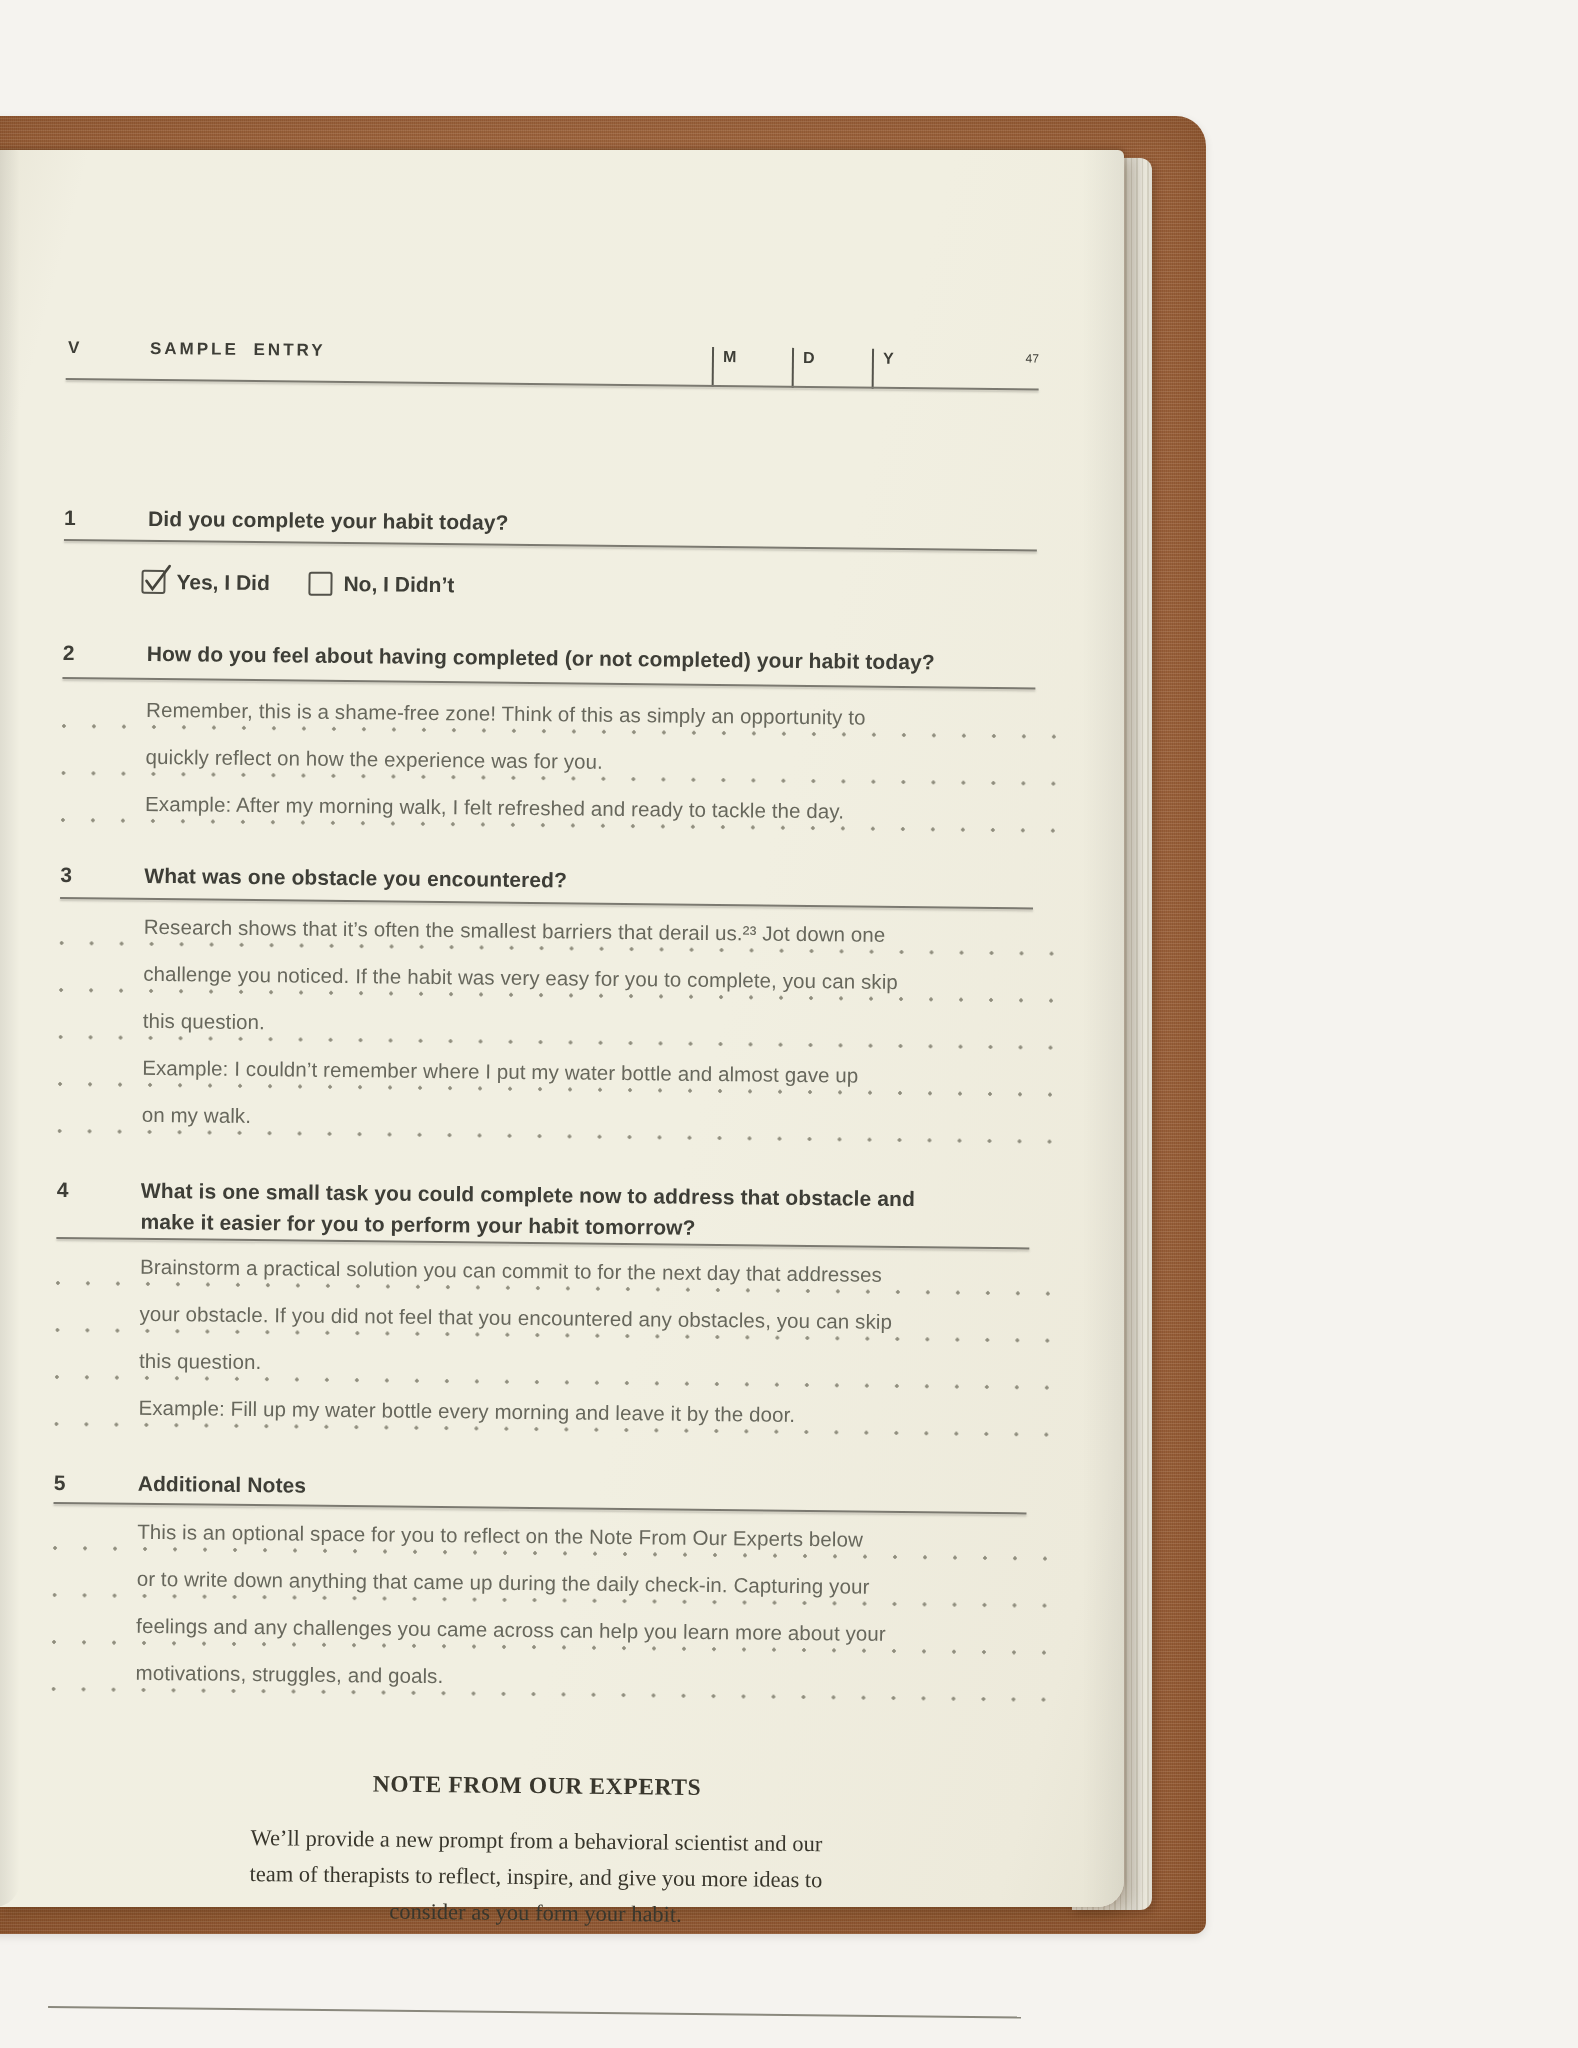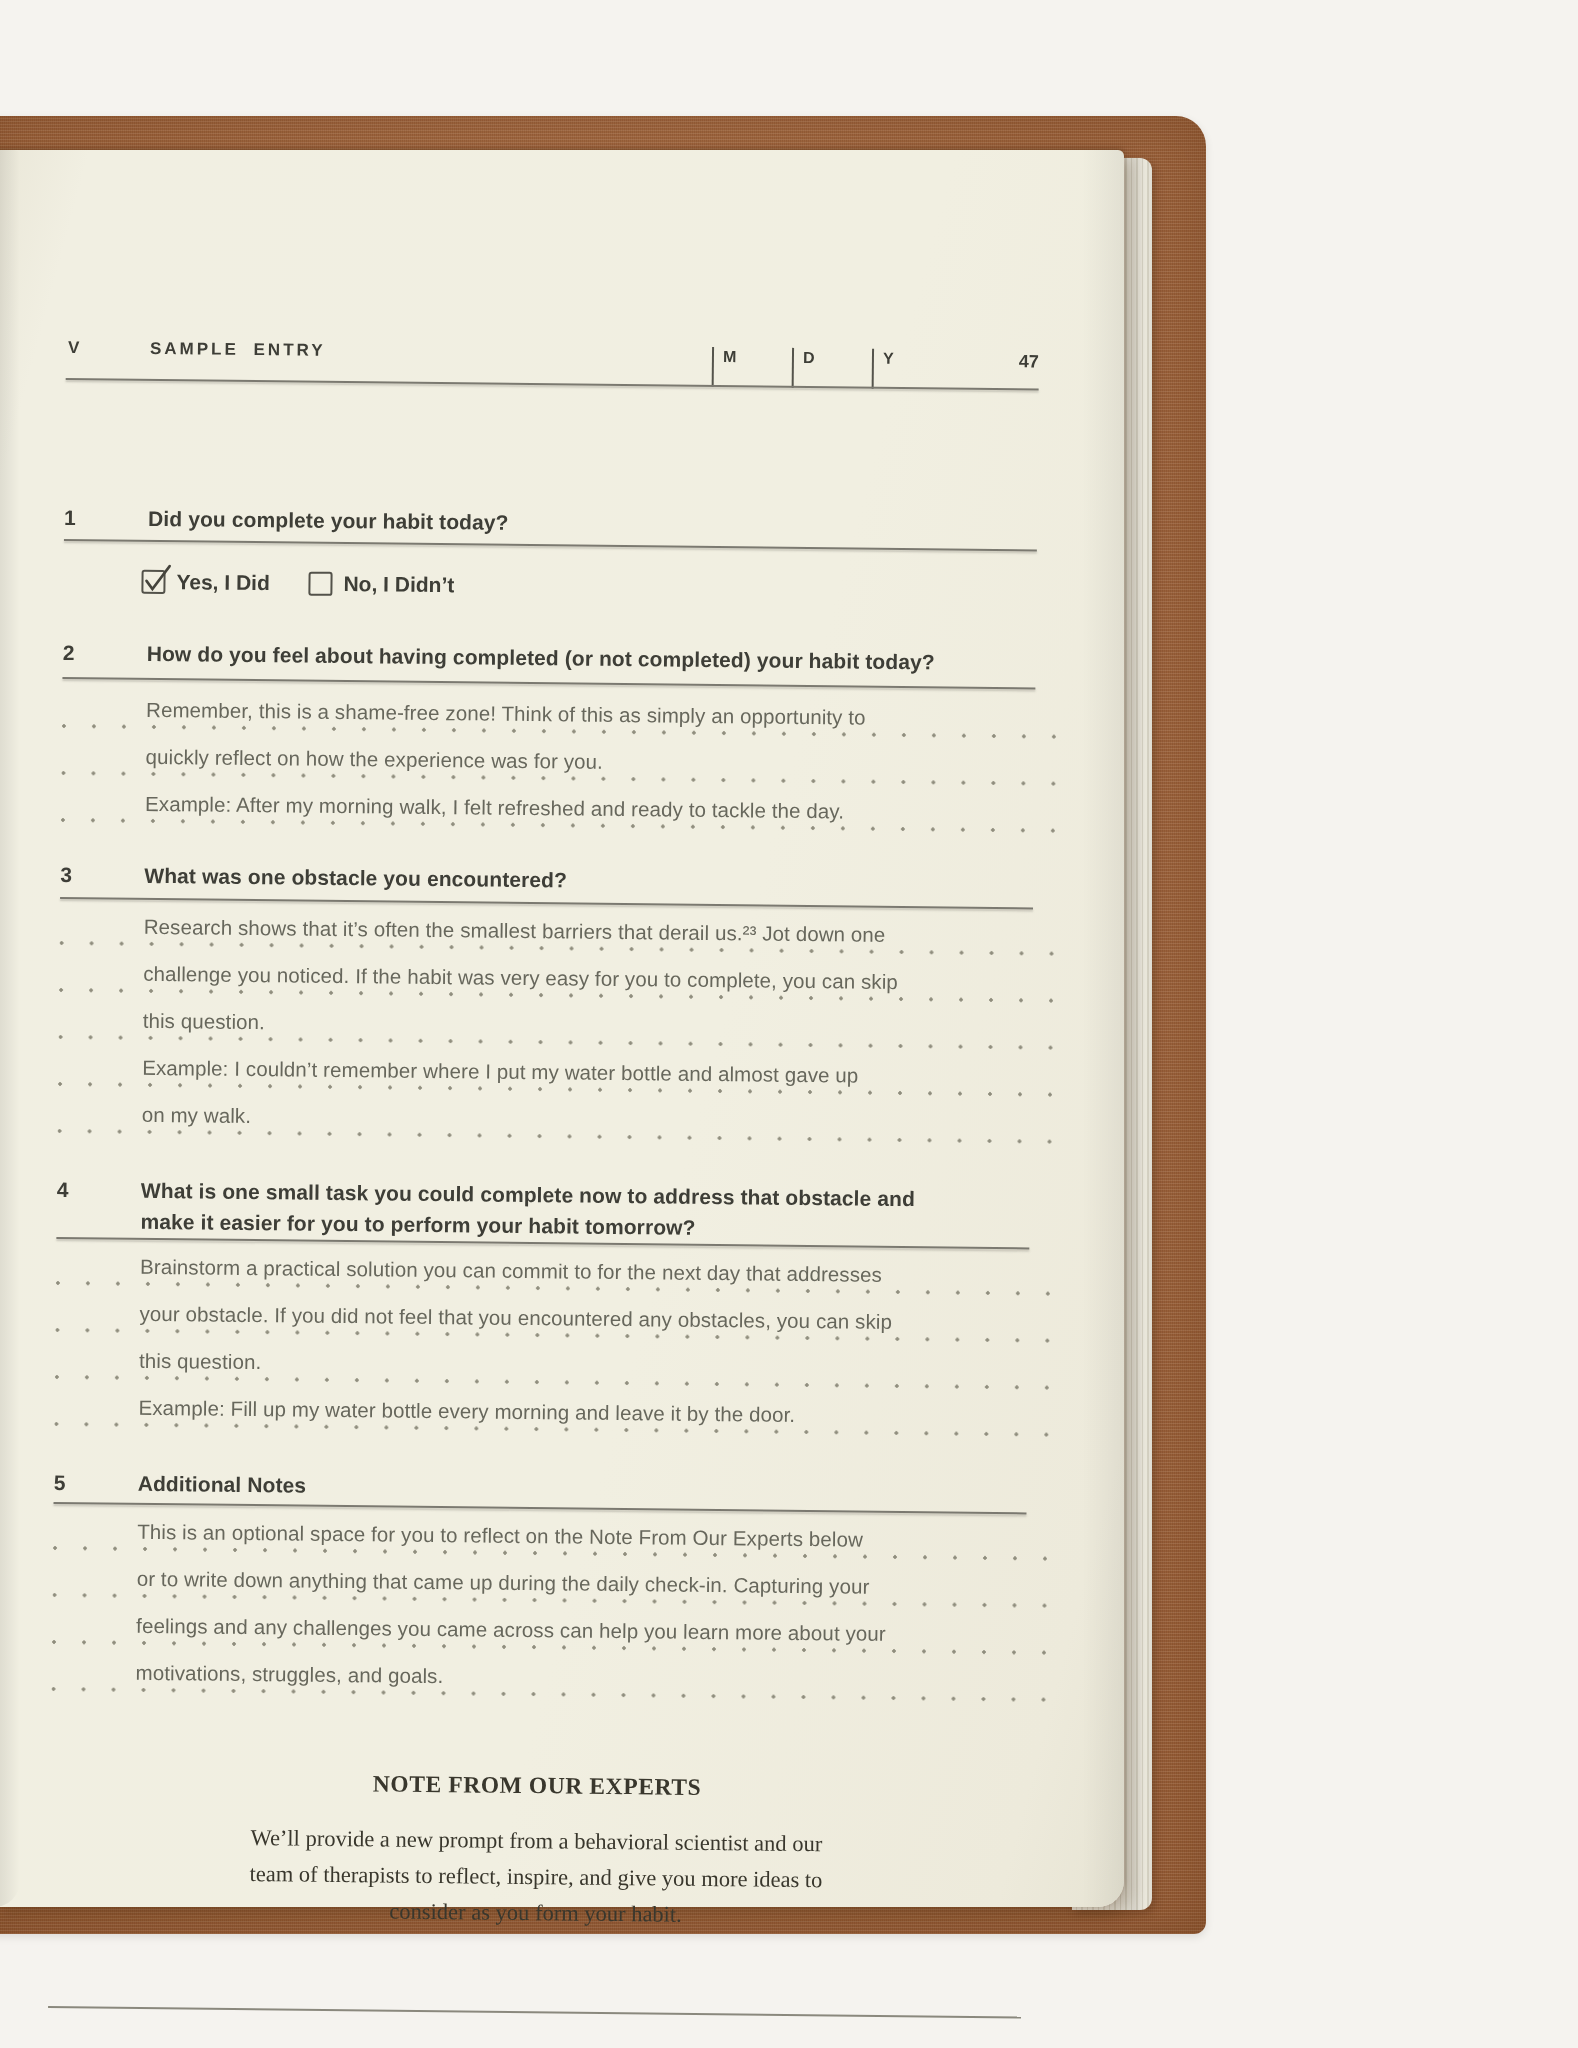--- a/index.html
+++ b/index.html
@@ -52,21 +52,21 @@
     color:#3e3e37;
   }
   .abs{position:absolute;}
   .rule{
     position:absolute;left:72px;width:973px;height:2px;
     background:#7b7970;box-shadow:0 2px 2px rgba(118,115,105,0.35);
   }
   .rule.thin{height:2px;box-shadow:none;background:#8a887d;}
   .hdr-v,.hdr-letter{font-size:17px;font-weight:600;letter-spacing:1px;}
   .hdr-title{font-size:17px;font-weight:600;letter-spacing:3px;word-spacing:7px;}
-  .hdr-page{font-size:18px;font-weight:700;text-align:right;}
+  .hdr-page{font-size:12px;font-weight:400;text-align:right;}
   .date-cell{position:absolute;height:40px;border-left:2px solid #55544c;padding-left:9px;}
   .date-cell .hdr-letter{position:relative;top:1px;font-size:16px;}
   .q-num{font-size:21px;font-weight:600;}
   .q-title{font-size:21px;font-weight:600;line-height:31px;letter-spacing:0.1px;}
   .ans-line{
     position:absolute;left:72px;width:1006px;height:47px;
   }
   .ans-line::after{
     content:"";position:absolute;left:0;right:0;bottom:0;height:4px;
     background-image:radial-gradient(circle at 2px 2px, #8f8d7d 1.5px, rgba(143,141,125,0) 2px);

